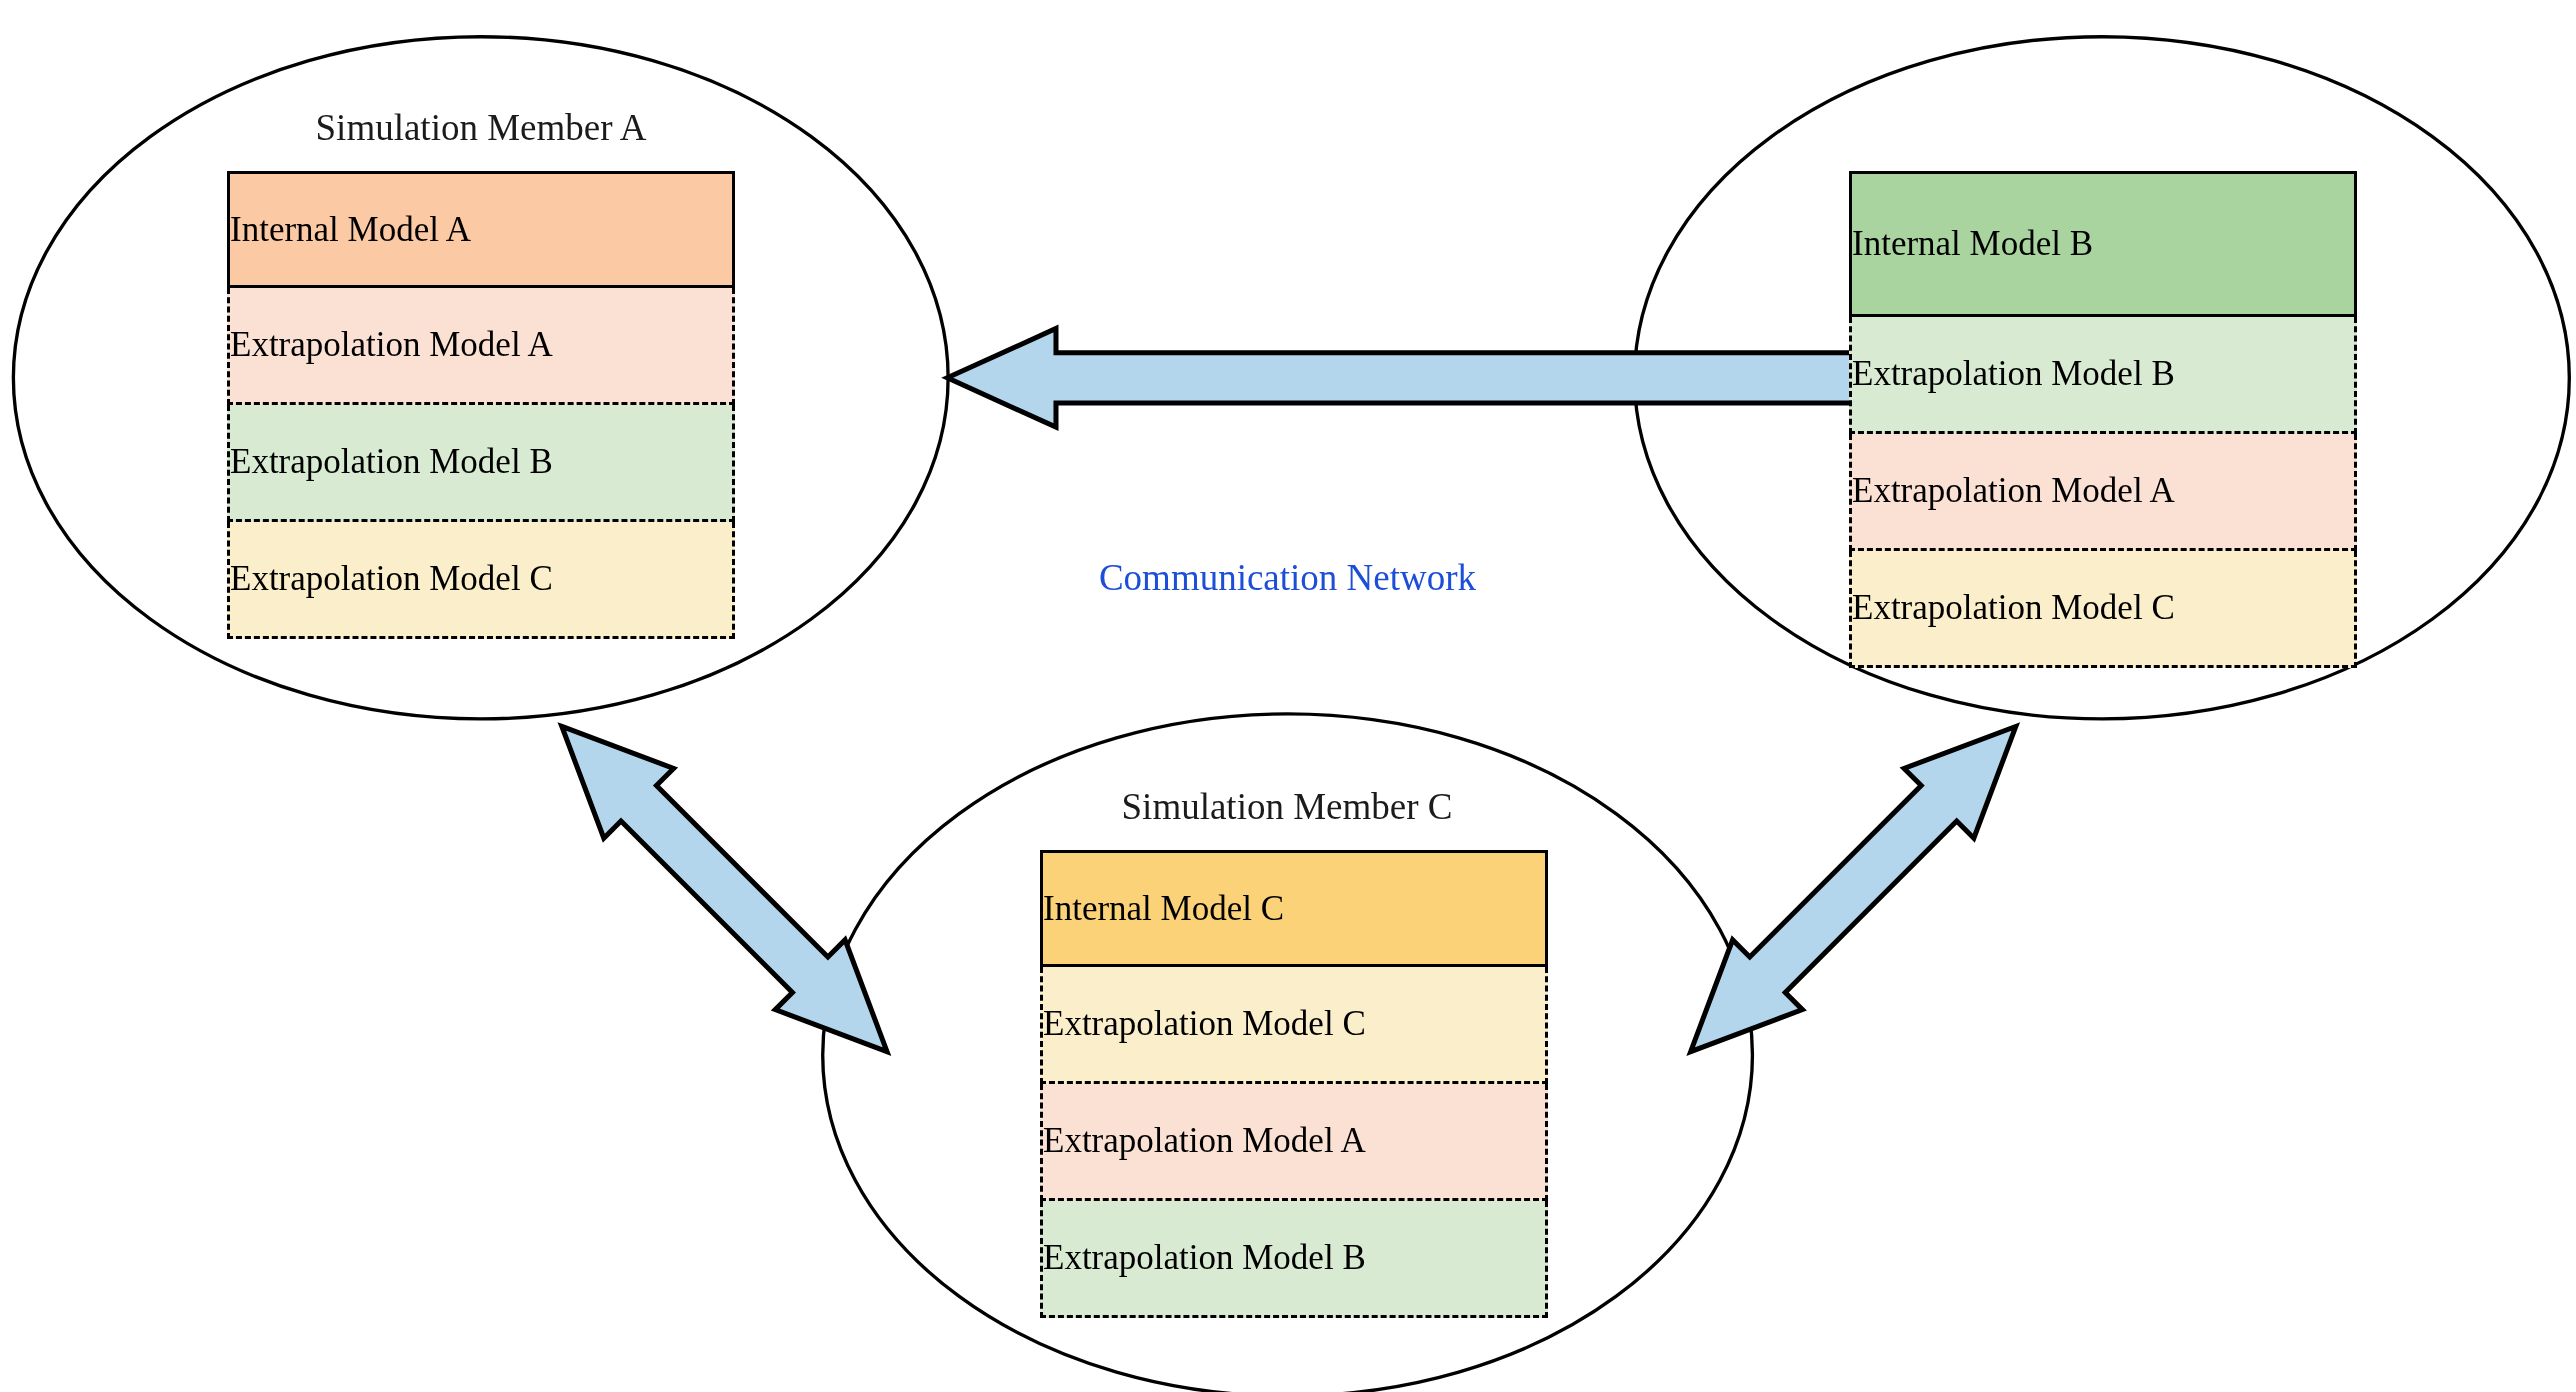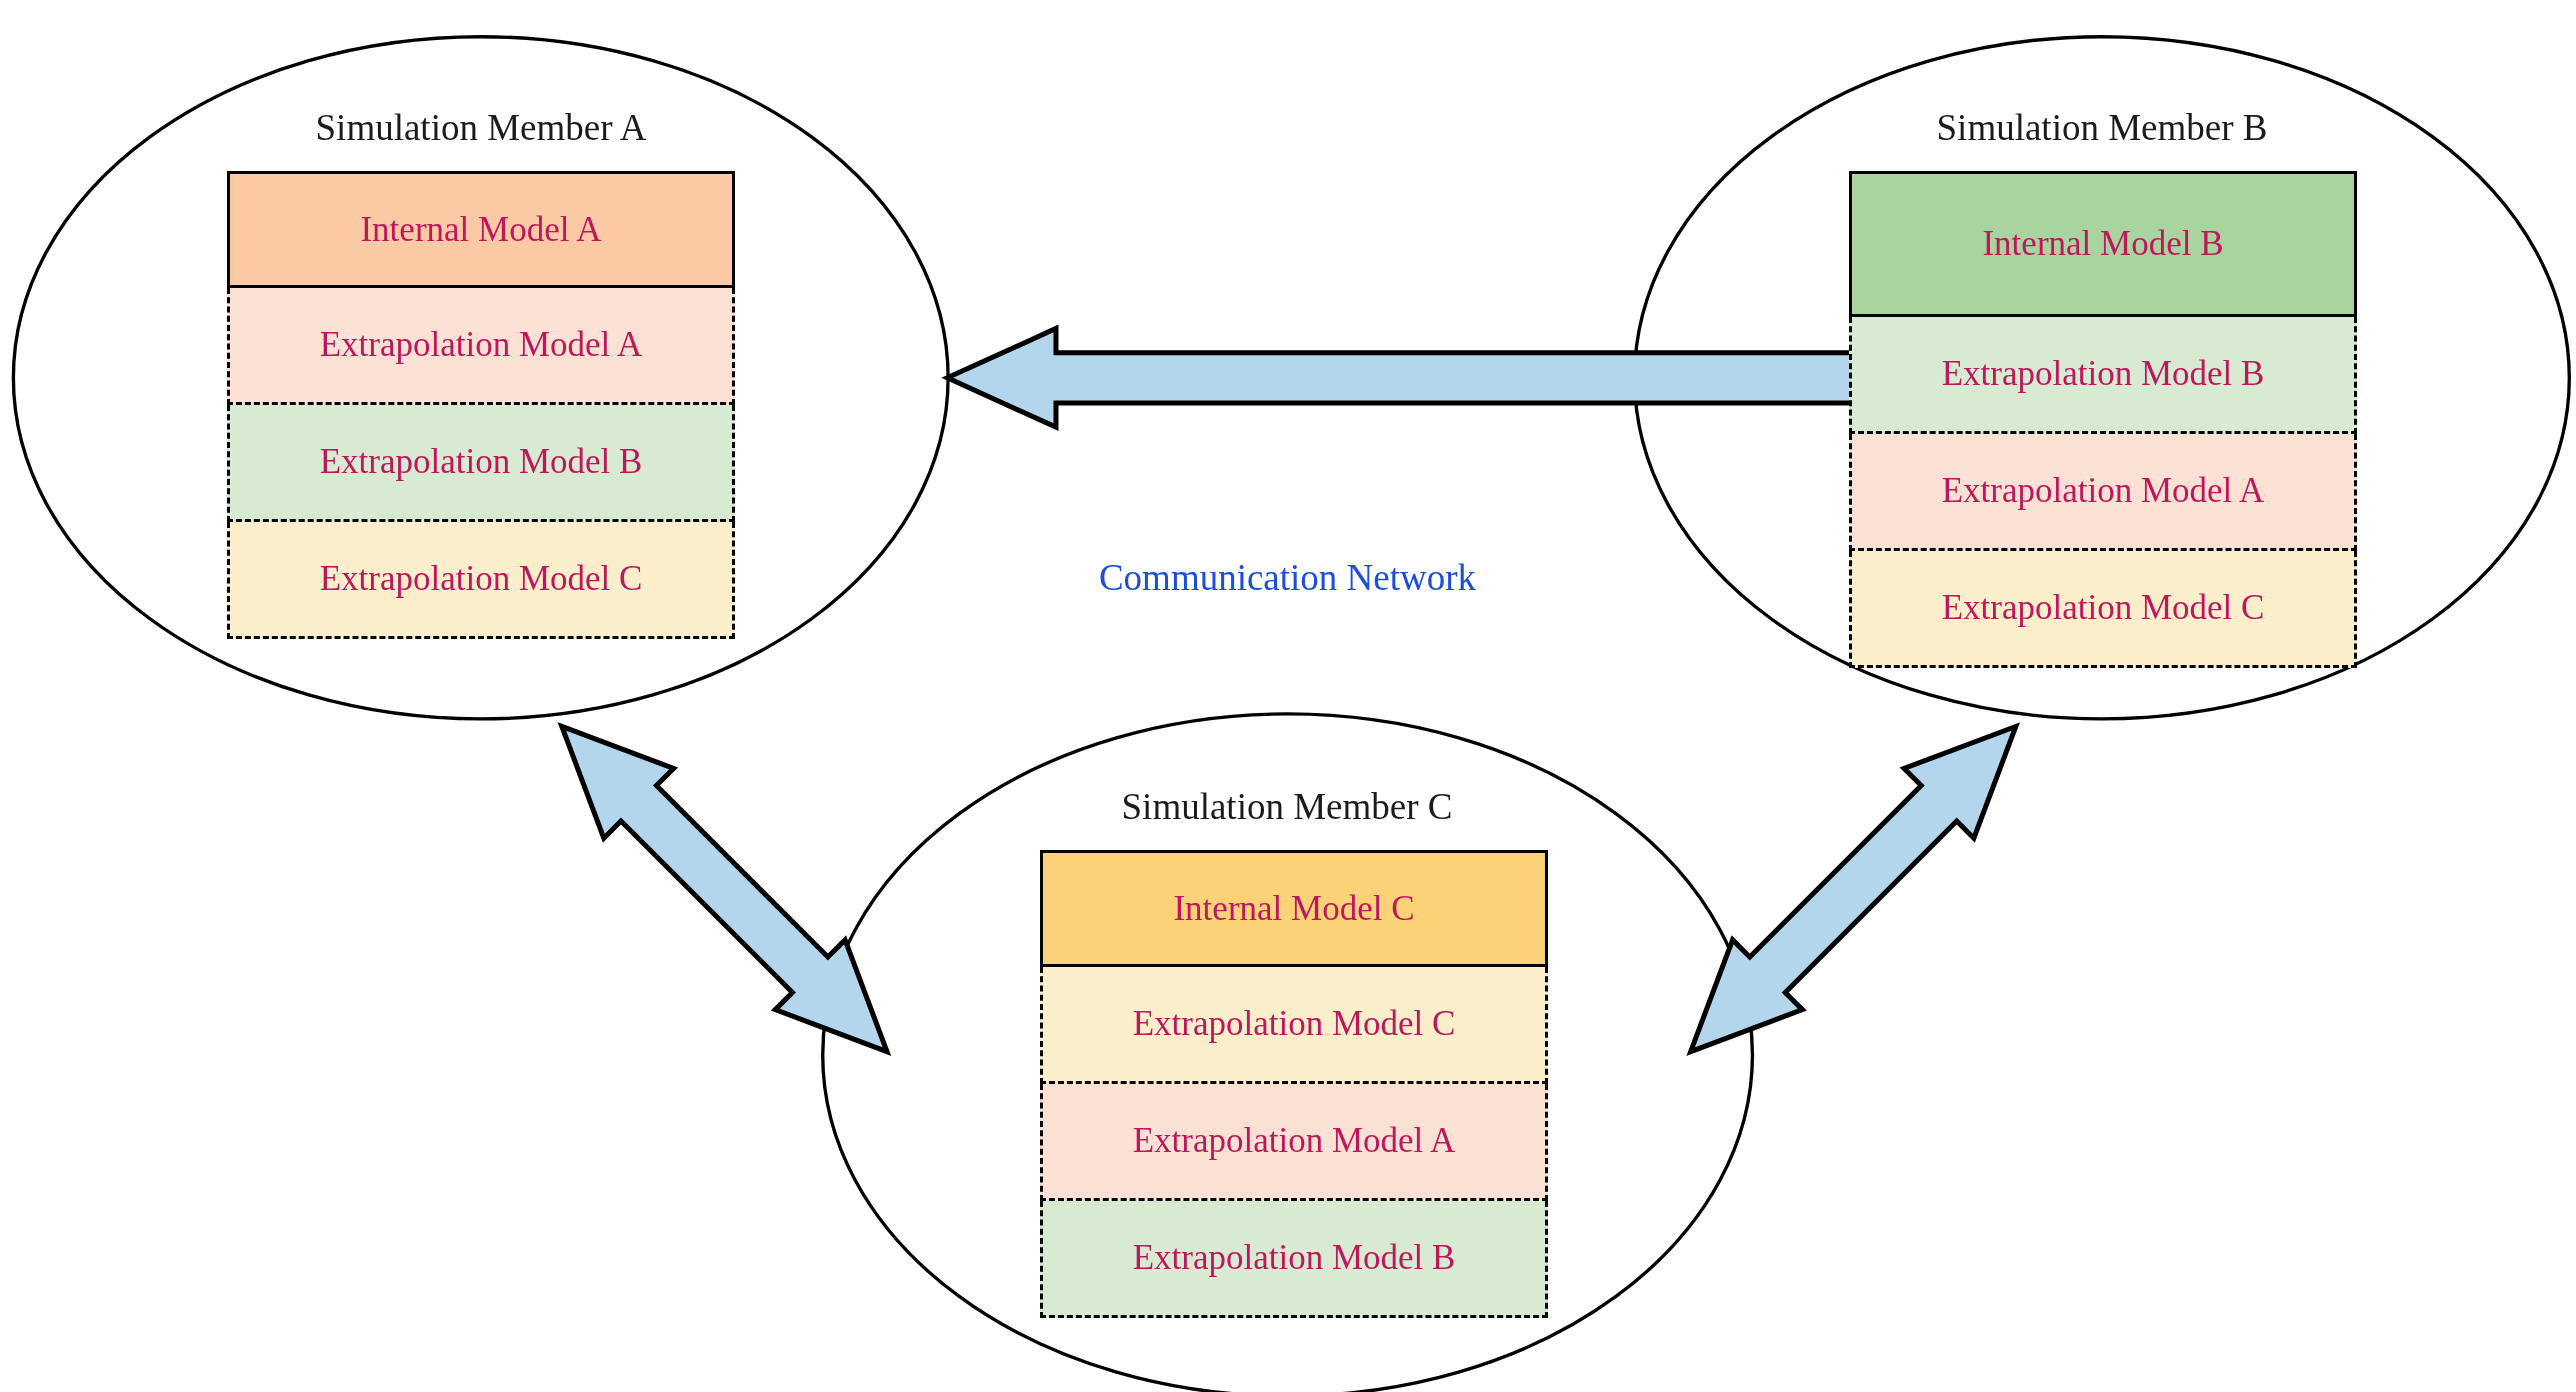--- a/index.html
+++ b/index.html
@@ -51,23 +51,22 @@
     line-height: 1;
   }
   .stack {
     position: absolute;
     box-sizing: border-box;
   }
   .model-box {
     box-sizing: border-box;
     display: flex;
     align-items: center;
-    justify-content: center;
     font-size: 35px;
-    color: #be185d;
+    color: #000000;
     white-space: nowrap;
   }
   .model-box.internal {
     border: 3.3px solid #000000;
   }
   .model-box.extrap {
     border: 3.3px dashed #000000;
     border-top: none;
   }
   .model-box.extrap.first {
@@ -108,21 +107,20 @@
       <span>Extrapolation Model A</span>
     </div>
     <div class="model-box extrap" style="height:117px; background:#d9ead3;">
       <span>Extrapolation Model B</span>
     </div>
     <div class="model-box extrap" style="height:117px; background:#fbeecb;">
       <span>Extrapolation Model C</span>
     </div>
   </div>
 
-  <div class="member-title" style="left:1868px; top:89px; width:468px;">Simulation Member B</div>
 
   <div class="stack" style="left:1849px; top:151px; width:508px;">
     <div class="model-box internal" style="height:146px; background:#a9d4a0;">
       <span>Internal Model B</span>
     </div>
     <div class="model-box extrap first" style="height:117px; background:#d9ead3;">
       <span>Extrapolation Model B</span>
     </div>
     <div class="model-box extrap" style="height:117px; background:#fbe1d4;">
       <span>Extrapolation Model A</span>

